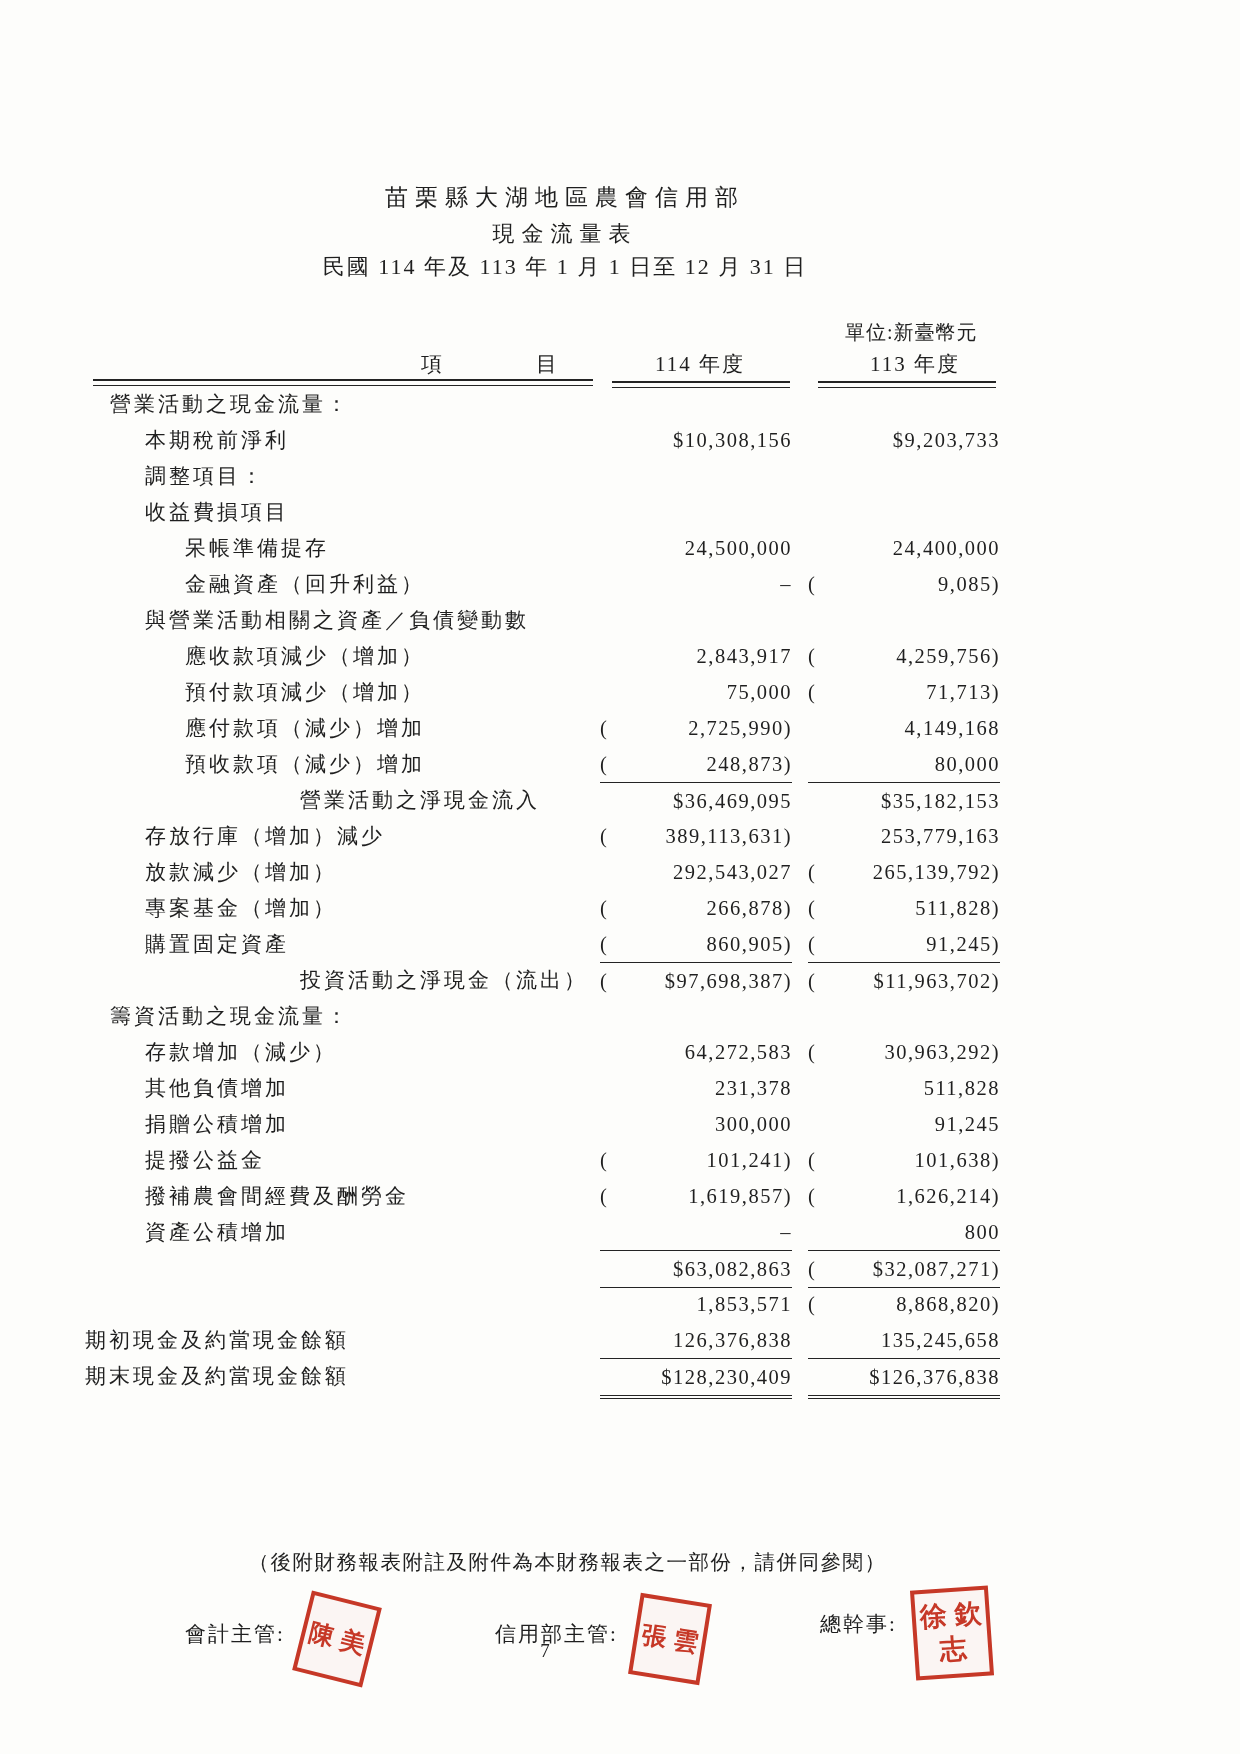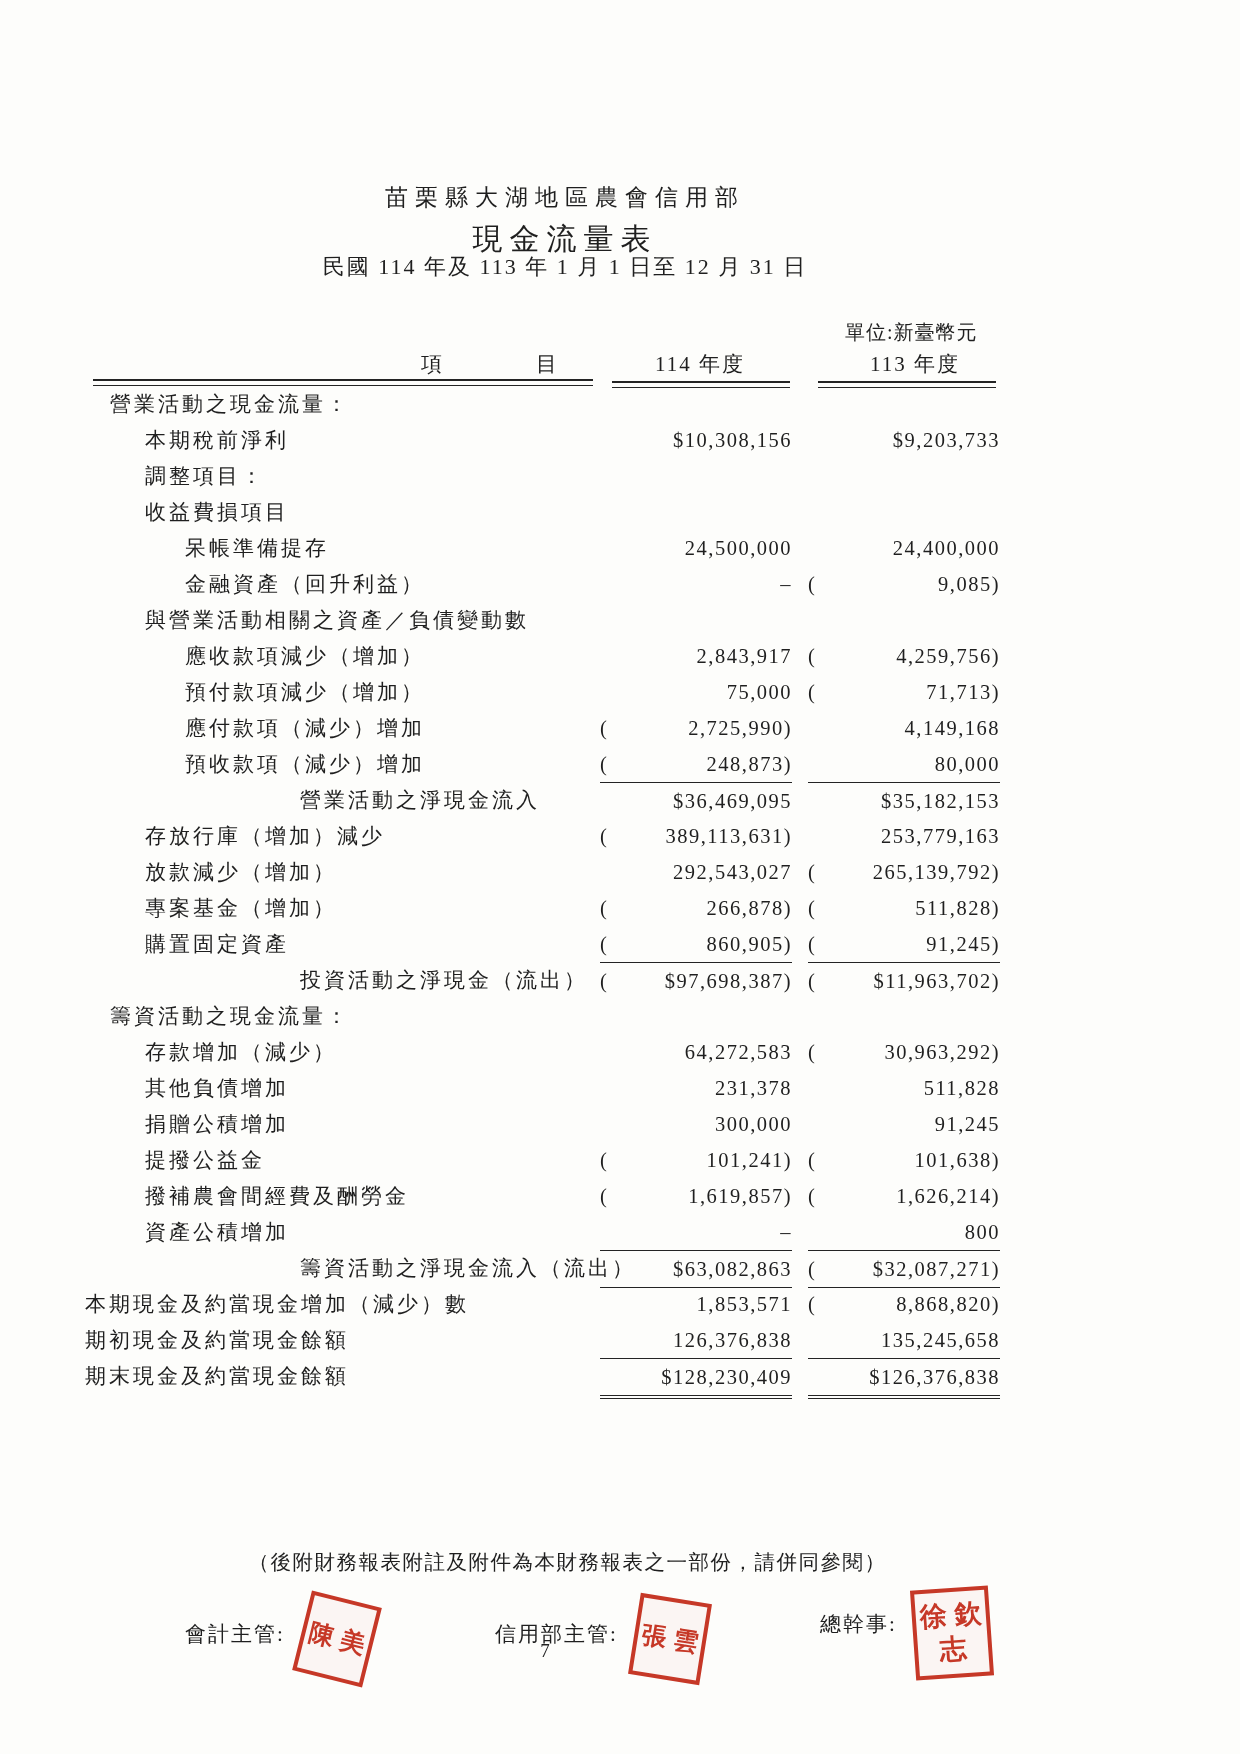--- a/index.html
+++ b/index.html
@@ -5,21 +5,21 @@
   html,body{margin:0;padding:0;background:#9a9a9a;}
   .page{
     position:relative;width:1240px;height:1754px;margin:0 auto;
     background:#fdfdfb;color:#1f1f1f;
     font-family:"Liberation Serif","DejaVu Serif",serif;
     overflow:hidden;
   }
   
   .title{position:absolute;left:0;width:1130px;text-align:center;}
   .title-1{top:182px;font-size:23px;letter-spacing:7px;}
-  .title-2{top:219px;font-size:30px;letter-spacing:7px;}
+  .title-2{top:219px;font-size:22px;letter-spacing:7px;}
   .title-3{top:252px;font-size:22px;letter-spacing:2px;}
   .unit-label{position:absolute;top:319px;left:845px;width:180px;font-size:20px;letter-spacing:1px;}
   
   .th{position:absolute;top:350px;font-size:21px;text-align:center;letter-spacing:2px;}
   .th-item{left:330px;width:320px;}
   .th-114{left:640px;width:120px;}
   .th-113{left:855px;width:120px;}
   .hrule{position:absolute;height:4px;border-top:2px solid #242424;border-bottom:1px solid #242424;}
   .hr-item{top:379px;left:93px;width:500px;}
   .hr-c1{top:381px;left:612px;width:178px;}
@@ -306,32 +306,30 @@
         <span class="val v1">
           <span class="open"></span>
           <span class="num">–</span>
         </span>
         <span class="val v2">
           <span class="open"></span>
           <span class="num">800</span>
         </span>
       </div>
       <div class="row ind-4 rule-topbottom">
-        <span class="lbl">籌資活動之淨現金流入（流出）</span>
         <span class="val v1">
           <span class="open"></span>
           <span class="num">$63,082,863</span>
         </span>
         <span class="val v2">
           <span class="open">(</span>
           <span class="num">$32,087,271)</span>
         </span>
       </div>
       <div class="row ind-0">
-        <span class="lbl">本期現金及約當現金增加（減少）數</span>
         <span class="val v1">
           <span class="open"></span>
           <span class="num">1,853,571</span>
         </span>
         <span class="val v2">
           <span class="open">(</span>
           <span class="num">8,868,820)</span>
         </span>
       </div>
       <div class="row ind-0">

